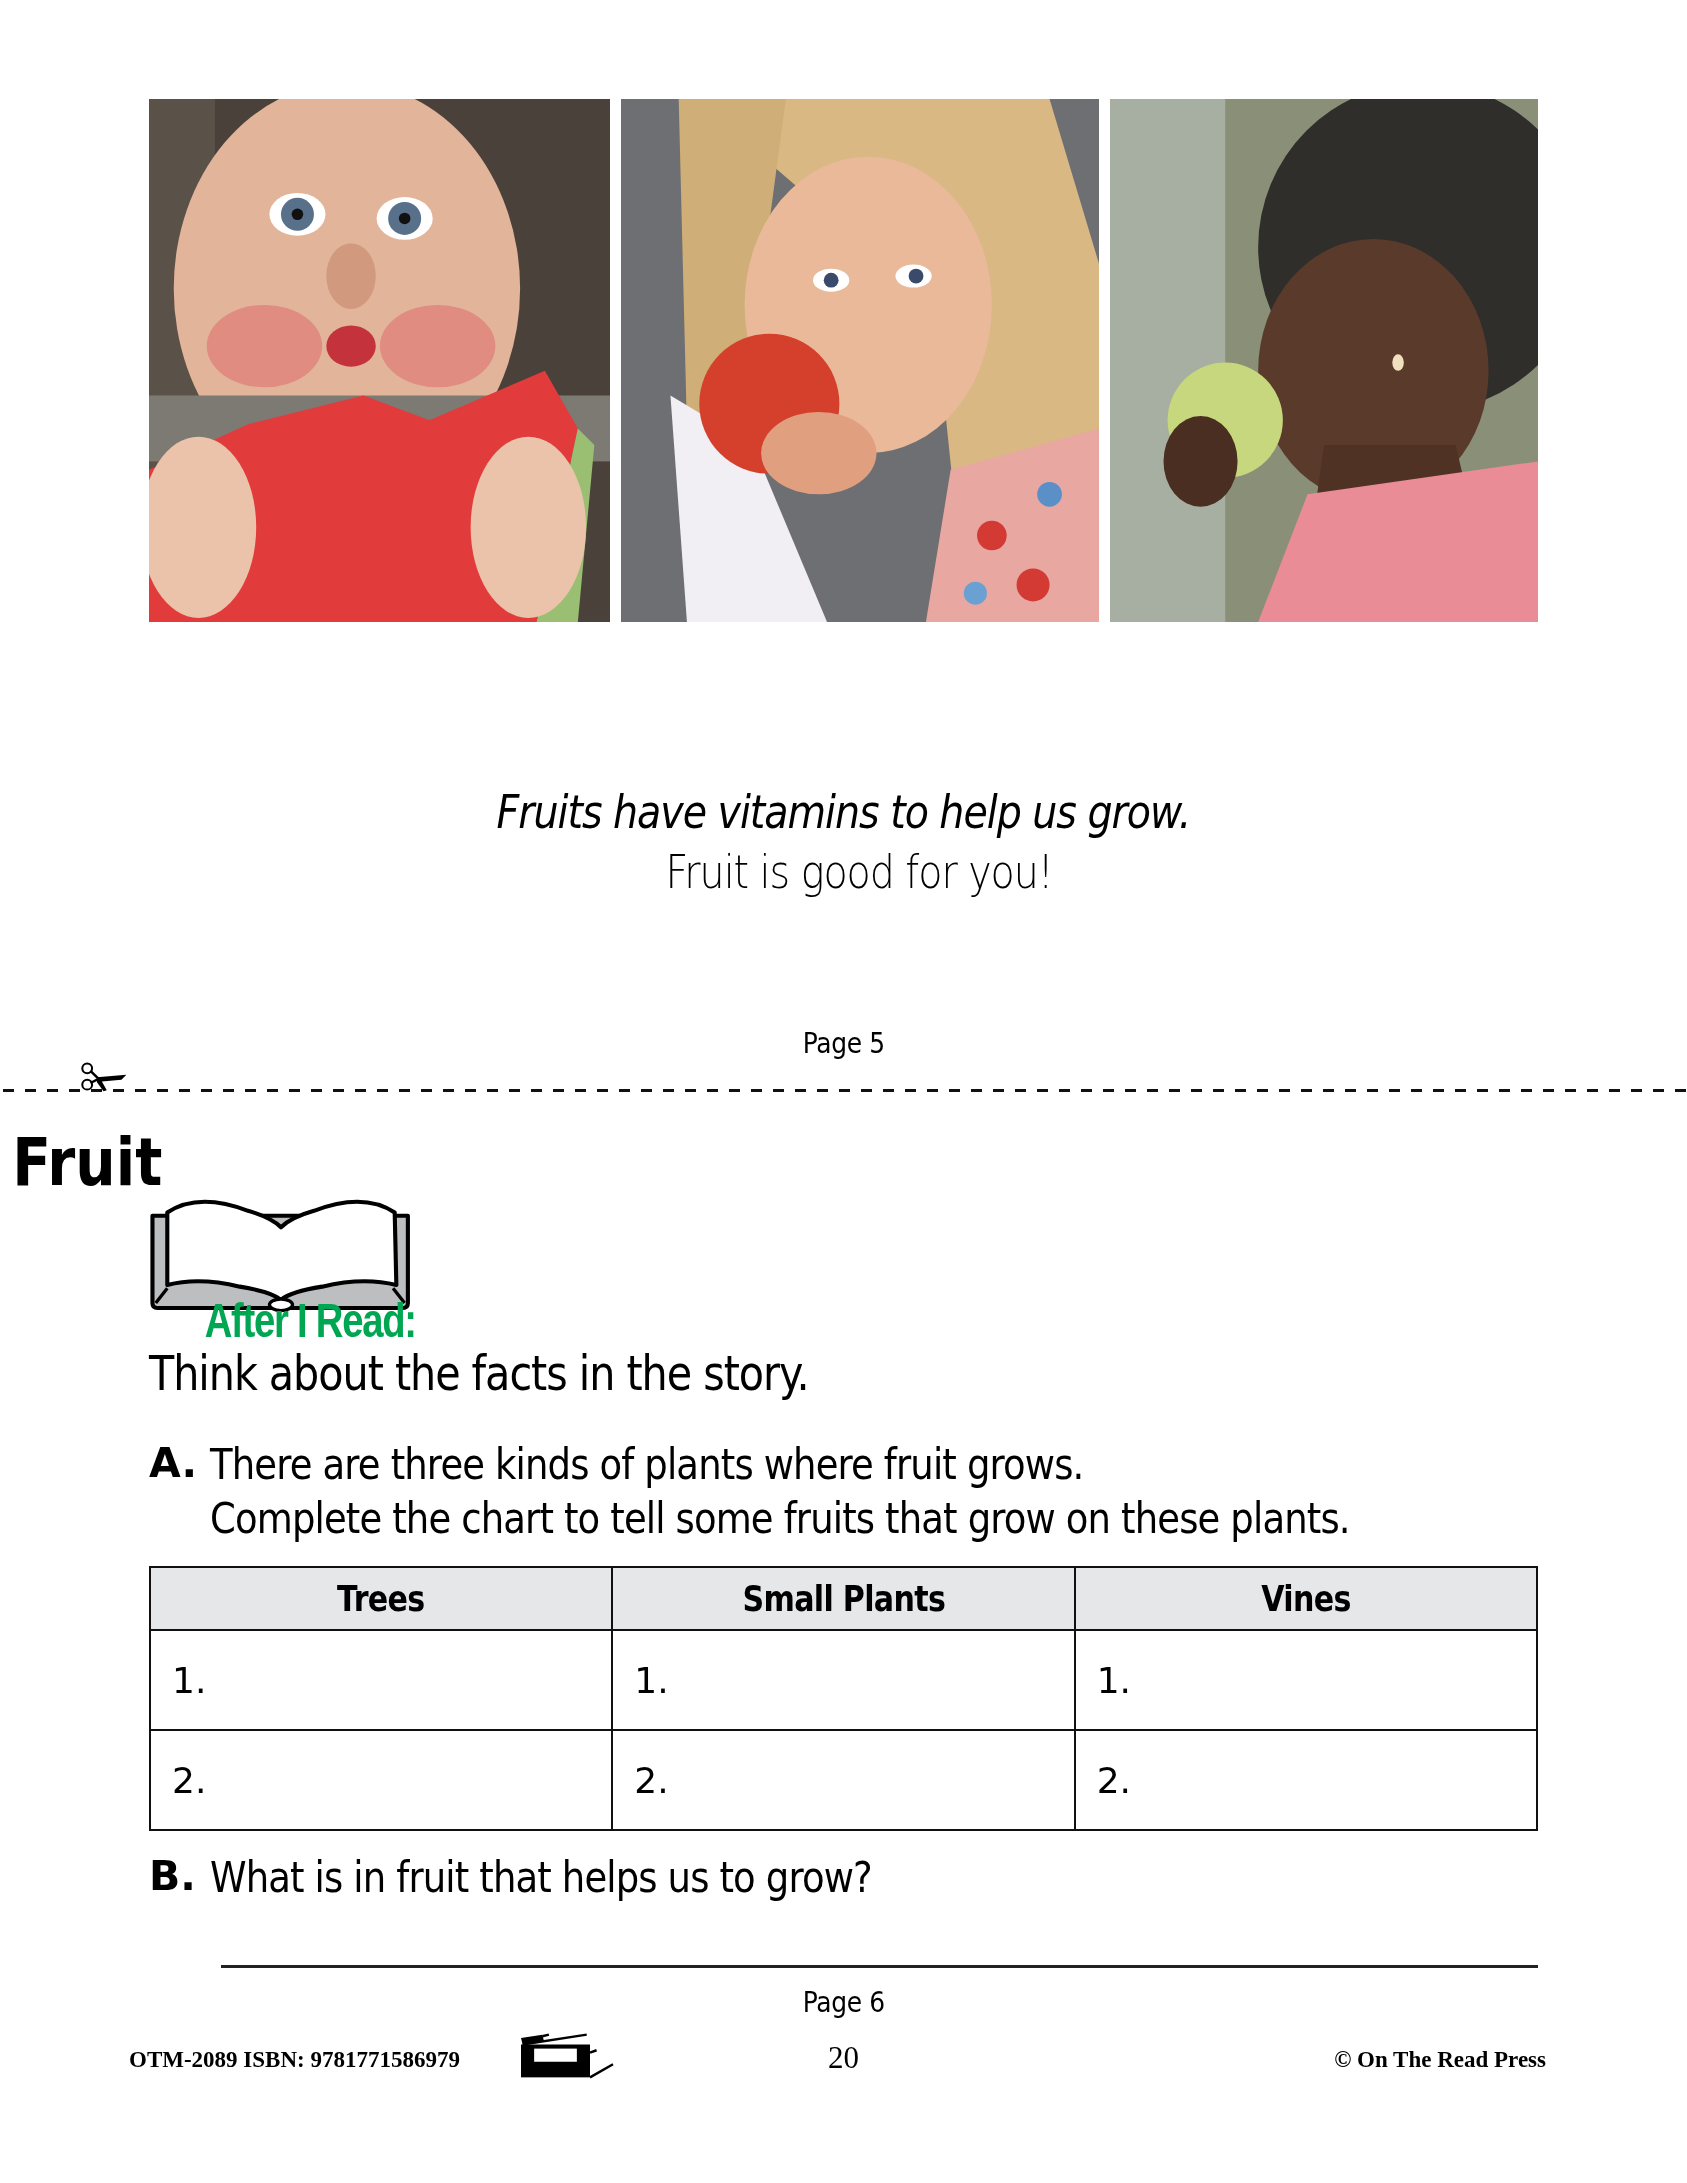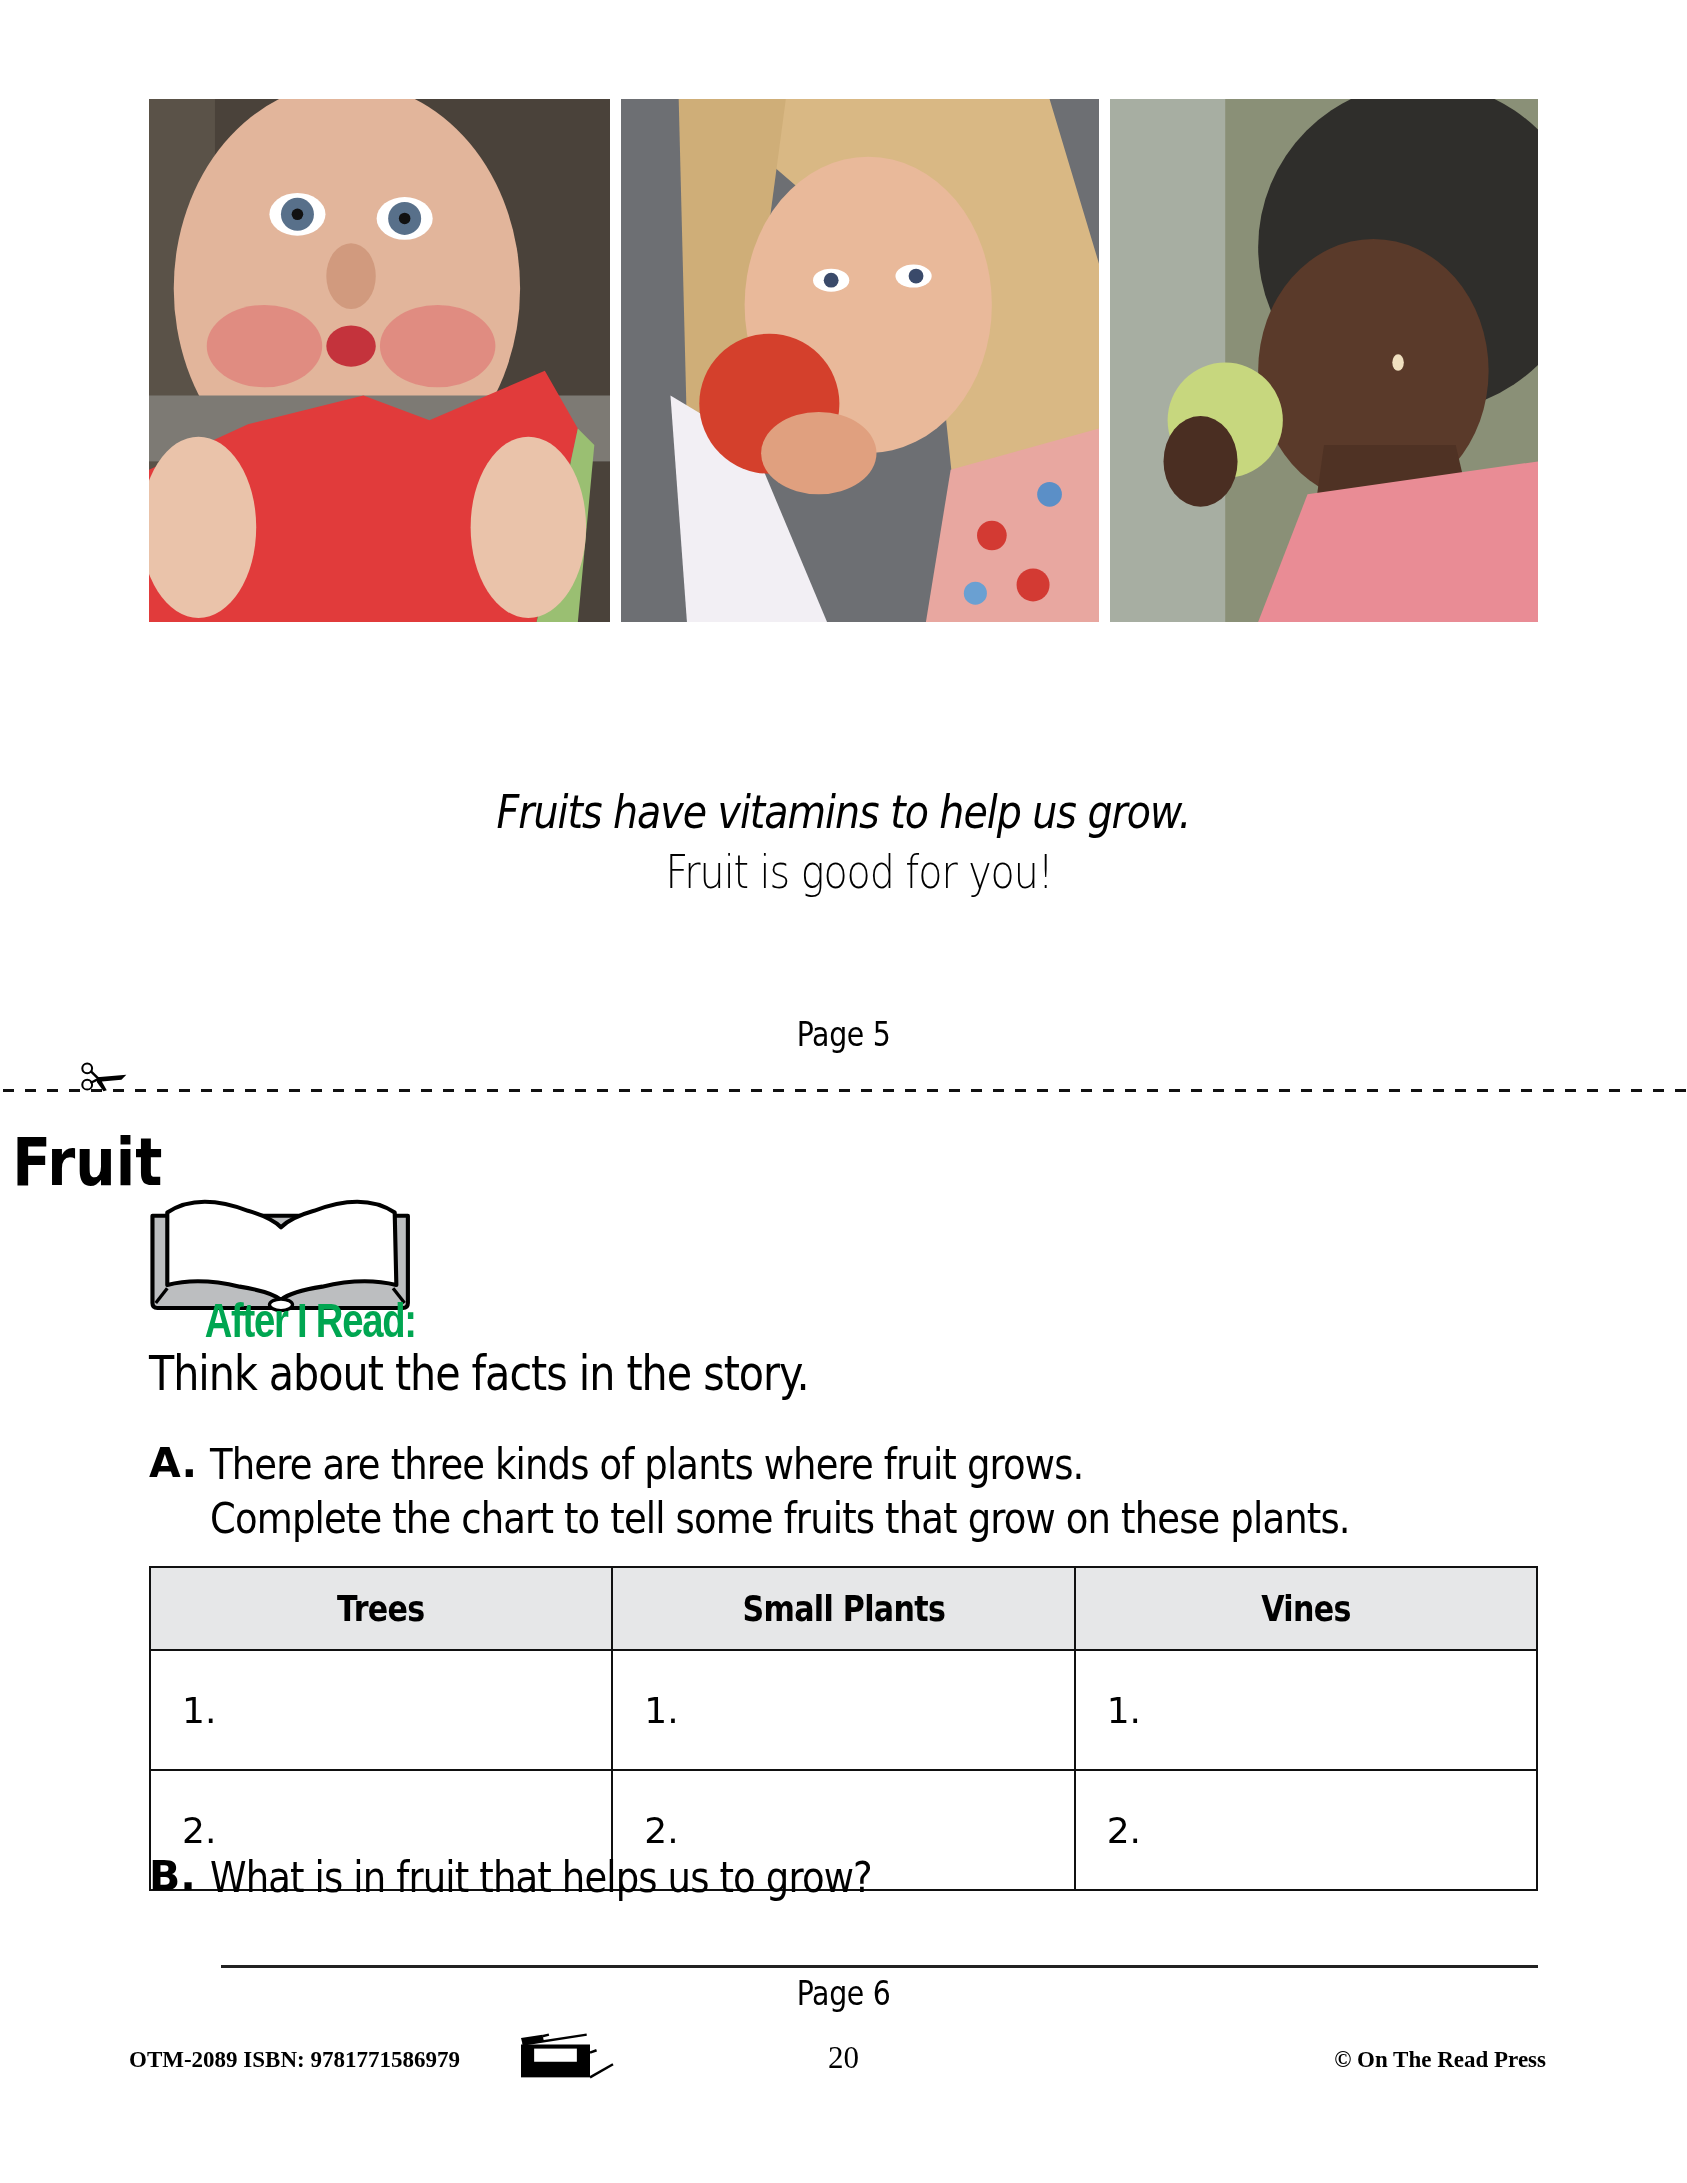--- a/index.html
+++ b/index.html
@@ -10,21 +10,21 @@
   .photo svg { width:100%; height:100%; display:block; }
   #photo-1 { left:149px; width:461px; }
   #photo-2 { left:621px; width:478px; }
   #photo-3 { left:1110px; width:428px; }
 
   .caption { position:absolute; left:0; width:1687px; text-align:center; font-family:"DejaVu Sans", sans-serif; font-weight:300; font-size:46px; letter-spacing:-1.2px; line-height:1; transform-origin:center; }
   .caption span { display:inline-block; transform:scaleX(0.86); }
   #caption-1 { top:789px;font-style:italic; }
   #caption-2 { top:849px;margin-left:16px; }
 
-  .page-label { position:absolute; left:0; width:1687px; text-align:center; font-size:33px; line-height:1; letter-spacing:-0.4px; }
+  .page-label { position:absolute; left:0; width:1687px; text-align:center; font-size:29px; line-height:1; letter-spacing:-0.4px;margin-top:11px; }
   .page-label span { display:inline-block; transform:scaleX(0.86); }
   #page5 { top:1018px; }
   #page6 { top:1977px; }
 
   .cutline { position:absolute; left:2.5px; right:0; top:1089px; height:3.3px;
     background-image: linear-gradient(to right, #111 0, #111 11.5px, transparent 11.5px, transparent 22px);
     background-size:22px 3.3px; background-repeat:repeat-x; }
   #scissors { position:absolute; left:79px; top:1061px; width:49px; height:31px; }
 
   #title { position:absolute; left:0; width:1687px; text-align:left; top:1130px; font-size:66px; font-weight:bold; line-height:1; }
@@ -39,21 +39,21 @@
 
   .q-label { position:absolute; font-weight:bold; font-size:41px; line-height:1; }
   .q-text { position:absolute; font-size:43px; line-height:1; letter-spacing:-1px; white-space:nowrap; transform-origin:left center; transform:scaleX(0.86); }
   #qa-label { left:149px; top:1443px; }
   #qa-line1 { left:210px; top:1443px; }
   #qa-line2 { left:210px; top:1497px; }
   #qb-label { left:149px; top:1856px; }
   #qb-text { left:210px; top:1856px; }
 
   table#chart { position:absolute; left:149px; top:1566px; width:1389px; height:233px; border-collapse:collapse; table-layout:fixed; }
-  #chart th, #chart td { border:2.5px solid #111; padding:16px;margin-top:20px; }
+  #chart th, #chart td { border:2.5px solid #111; padding:6px;margin-top:20px; }
   #chart th { background:#e6e7e8; height:49px; font-size:35px; font-weight:bold; text-align:center; letter-spacing:-0.8px; }
   #chart th span { display:inline-block; transform:scaleX(0.86); }
   #chart td { height:86px; font-size:36px; text-align:left; vertical-align:middle; }
   #chart td span { display:inline-block; margin-left:15px; }
 
   #answer-line { position:absolute; left:221px; width:1317px; top:1965px; height:2.5px; background:#222; }
 
   .footer { position:absolute; font-family:"Liberation Serif", serif; font-weight:bold; font-size:23px; line-height:1; white-space:nowrap; }
   #footer-isbn { left:129px; top:2048px; }
   #footer-page { left:0; width:1687px; text-align:center; top:2042px; font-family:"Liberation Serif", serif; font-weight:normal; font-size:31px; }

